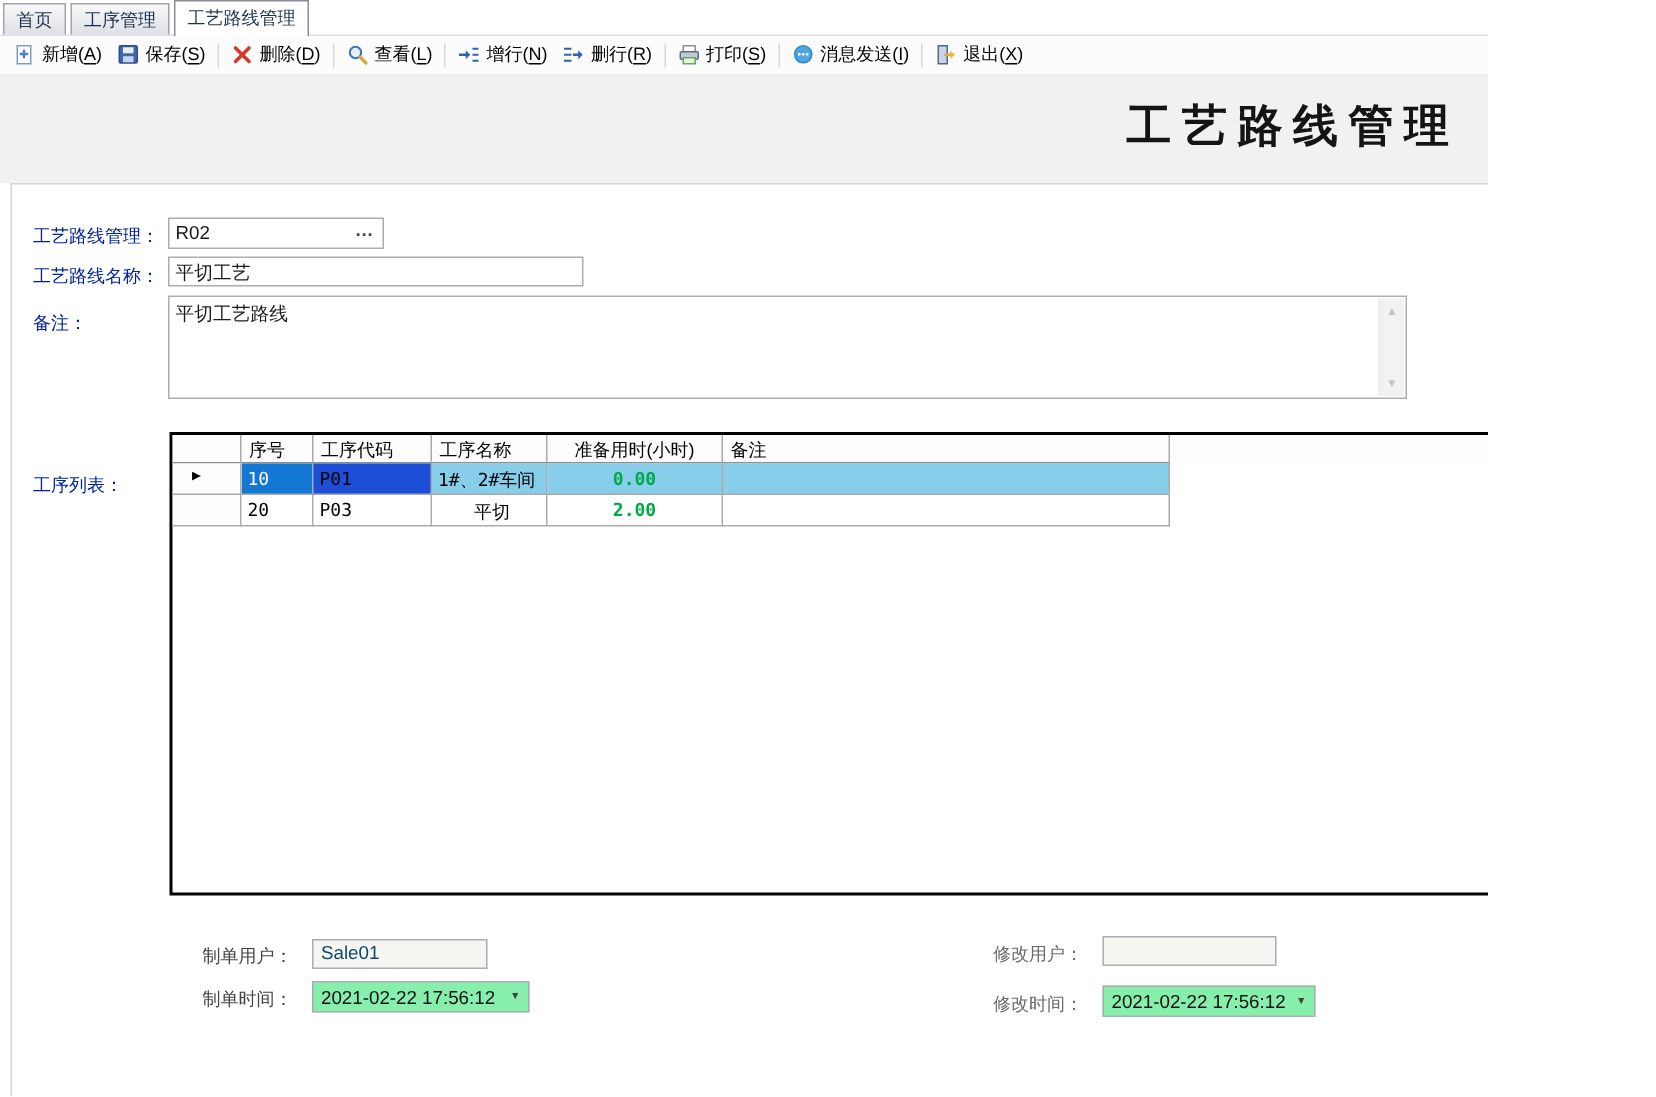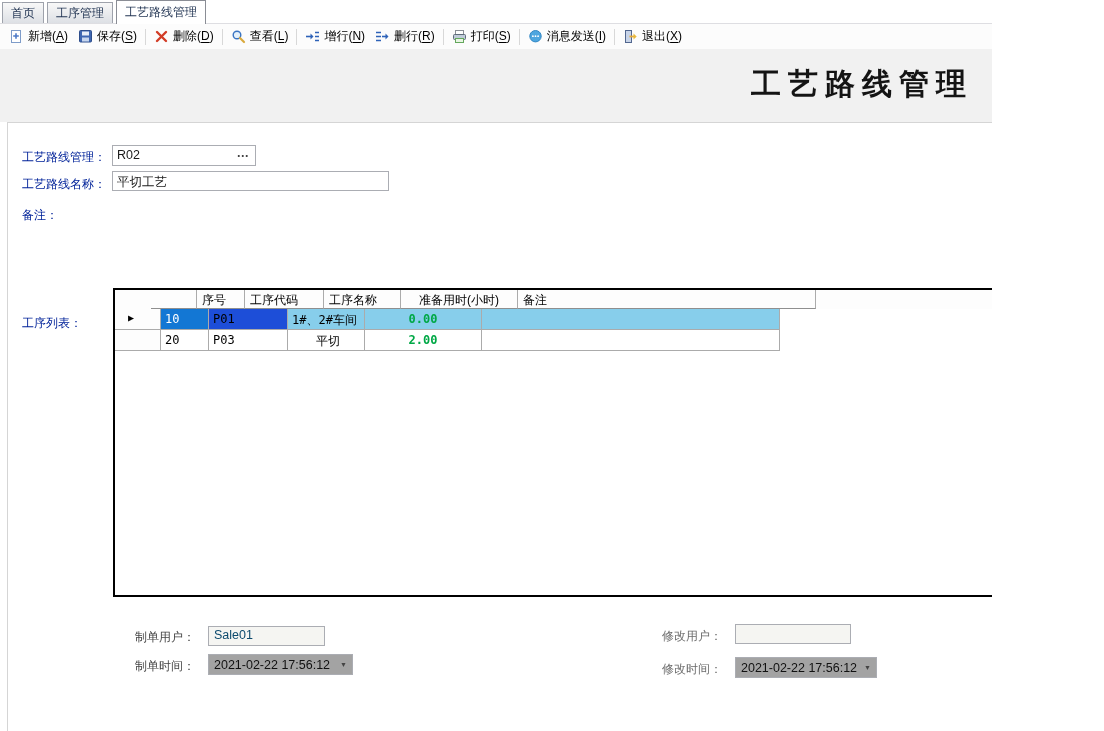--- a/index.html
+++ b/index.html
@@ -44,40 +44,40 @@
   #name-input{left:112px;top:171px;width:277px;height:20px;}
   #remark-box{left:112px;top:197px;width:826px;height:69px;padding:3px 22px 3px 4px;}
   .vscroll{position:absolute;top:1px;right:1px;bottom:1px;width:17px;background:#F2F2F2;
            border-left:1px solid #E9E9E9;display:flex;flex-direction:column;justify-content:space-between;
            align-items:center;color:#C4C4C4;font-size:8px;padding:4px 0;box-sizing:border-box;}
 
   
   #grid{position:absolute;left:113px;top:288px;width:992px;height:309px;border:2px solid #000;
         box-sizing:border-box;background:#fff;font-family:"DejaVu Sans Mono","Liberation Mono",monospace;
         font-size:12px;overflow:hidden;}
-  .ghead{display:flex;height:19px;background:#FDFDFD;padding-left:36px;}
+  .ghead{display:flex;height:19px;background:#FDFDFD;}
   .gh{box-sizing:border-box;border-right:1px solid #ABABAB;border-bottom:1px solid #8F8F8F;
       padding:2px 0 0 5px;font-family:"Liberation Sans",sans-serif;white-space:nowrap;overflow:hidden;}
   .grow{display:flex;height:21px;}
   .gc{box-sizing:border-box;border-right:1px solid #ABABAB;border-bottom:1px solid #ABABAB;
       padding:3px 0 0 4px;white-space:nowrap;overflow:hidden;}
   .gselcell{position:relative;background:#FDFDFD;}
   .marker{position:absolute;left:13px;top:3px;font-size:10px;color:#000;}
 
   
   .flabel{position:absolute;white-space:nowrap;color:#454545;}
   #lbl-cuser{left:135px;top:629px;}
   #lbl-ctime{left:135px;top:658px;}
   #lbl-muser{left:662px;top:628px;color:#6B6B6B;}
   #lbl-mtime{left:662px;top:661px;color:#6B6B6B;}
   .rotext{position:absolute;background:#F5F5F2;border:1px solid #ABADB3;box-sizing:border-box;
           padding:1px 5px 0;font-size:12.5px;color:#0c4a6e;white-space:nowrap;overflow:hidden;}
   #created-user{left:208px;top:626px;width:117px;height:20px;}
   #modified-user{left:735px;top:624px;width:116px;height:20px;}
-  .combo{position:absolute;background:#a3a3a3;border:1px solid #ABADB3;box-sizing:border-box;
+  .combo{position:absolute;background:#86efac;border:1px solid #ABADB3;box-sizing:border-box;
          display:flex;align-items:center;}
   .combo .val{flex:1;padding-left:5px;font-size:12.5px;white-space:nowrap;overflow:hidden;color:#111;}
   .combo .arr{width:17px;text-align:center;font-size:7px;color:#444;flex:0 0 auto;}
   #created-time{left:208px;top:654px;width:145px;height:21px;}
   #modified-time{left:735px;top:657px;width:142px;height:21px;}
 </style>
 </head>
 <body>
 
 <div class="screen">
@@ -178,20 +178,27 @@
 
   <div class="tbox" id="code-input">
     <span>R02</span>
     <span class="browse">…</span>
   </div>
 
   <div class="tbox" id="name-input">
     <span>平切工艺</span>
   </div>
 
+  <div class="tbox" id="remark-box">
+    <span>平切工艺路线</span>
+    <div class="vscroll">
+      <span>▲</span>
+      <span>▼</span>
+    </div>
+  </div>
 
   <div id="grid">
     <div class="ghead">
         <div class="gh" style="width: 46px;"></div>
         <div class="gh" style="width: 48px;">序号</div>
         <div class="gh" style="width: 79px;">工序代码</div>
         <div class="gh" style="width: 77px;">工序名称</div>
         <div class="gh" style="width: 117px; text-align: center; padding-left: 0px;">准备用时(小时)</div>
         <div class="gh" style="width: 298px;">备注</div>
       </div>

